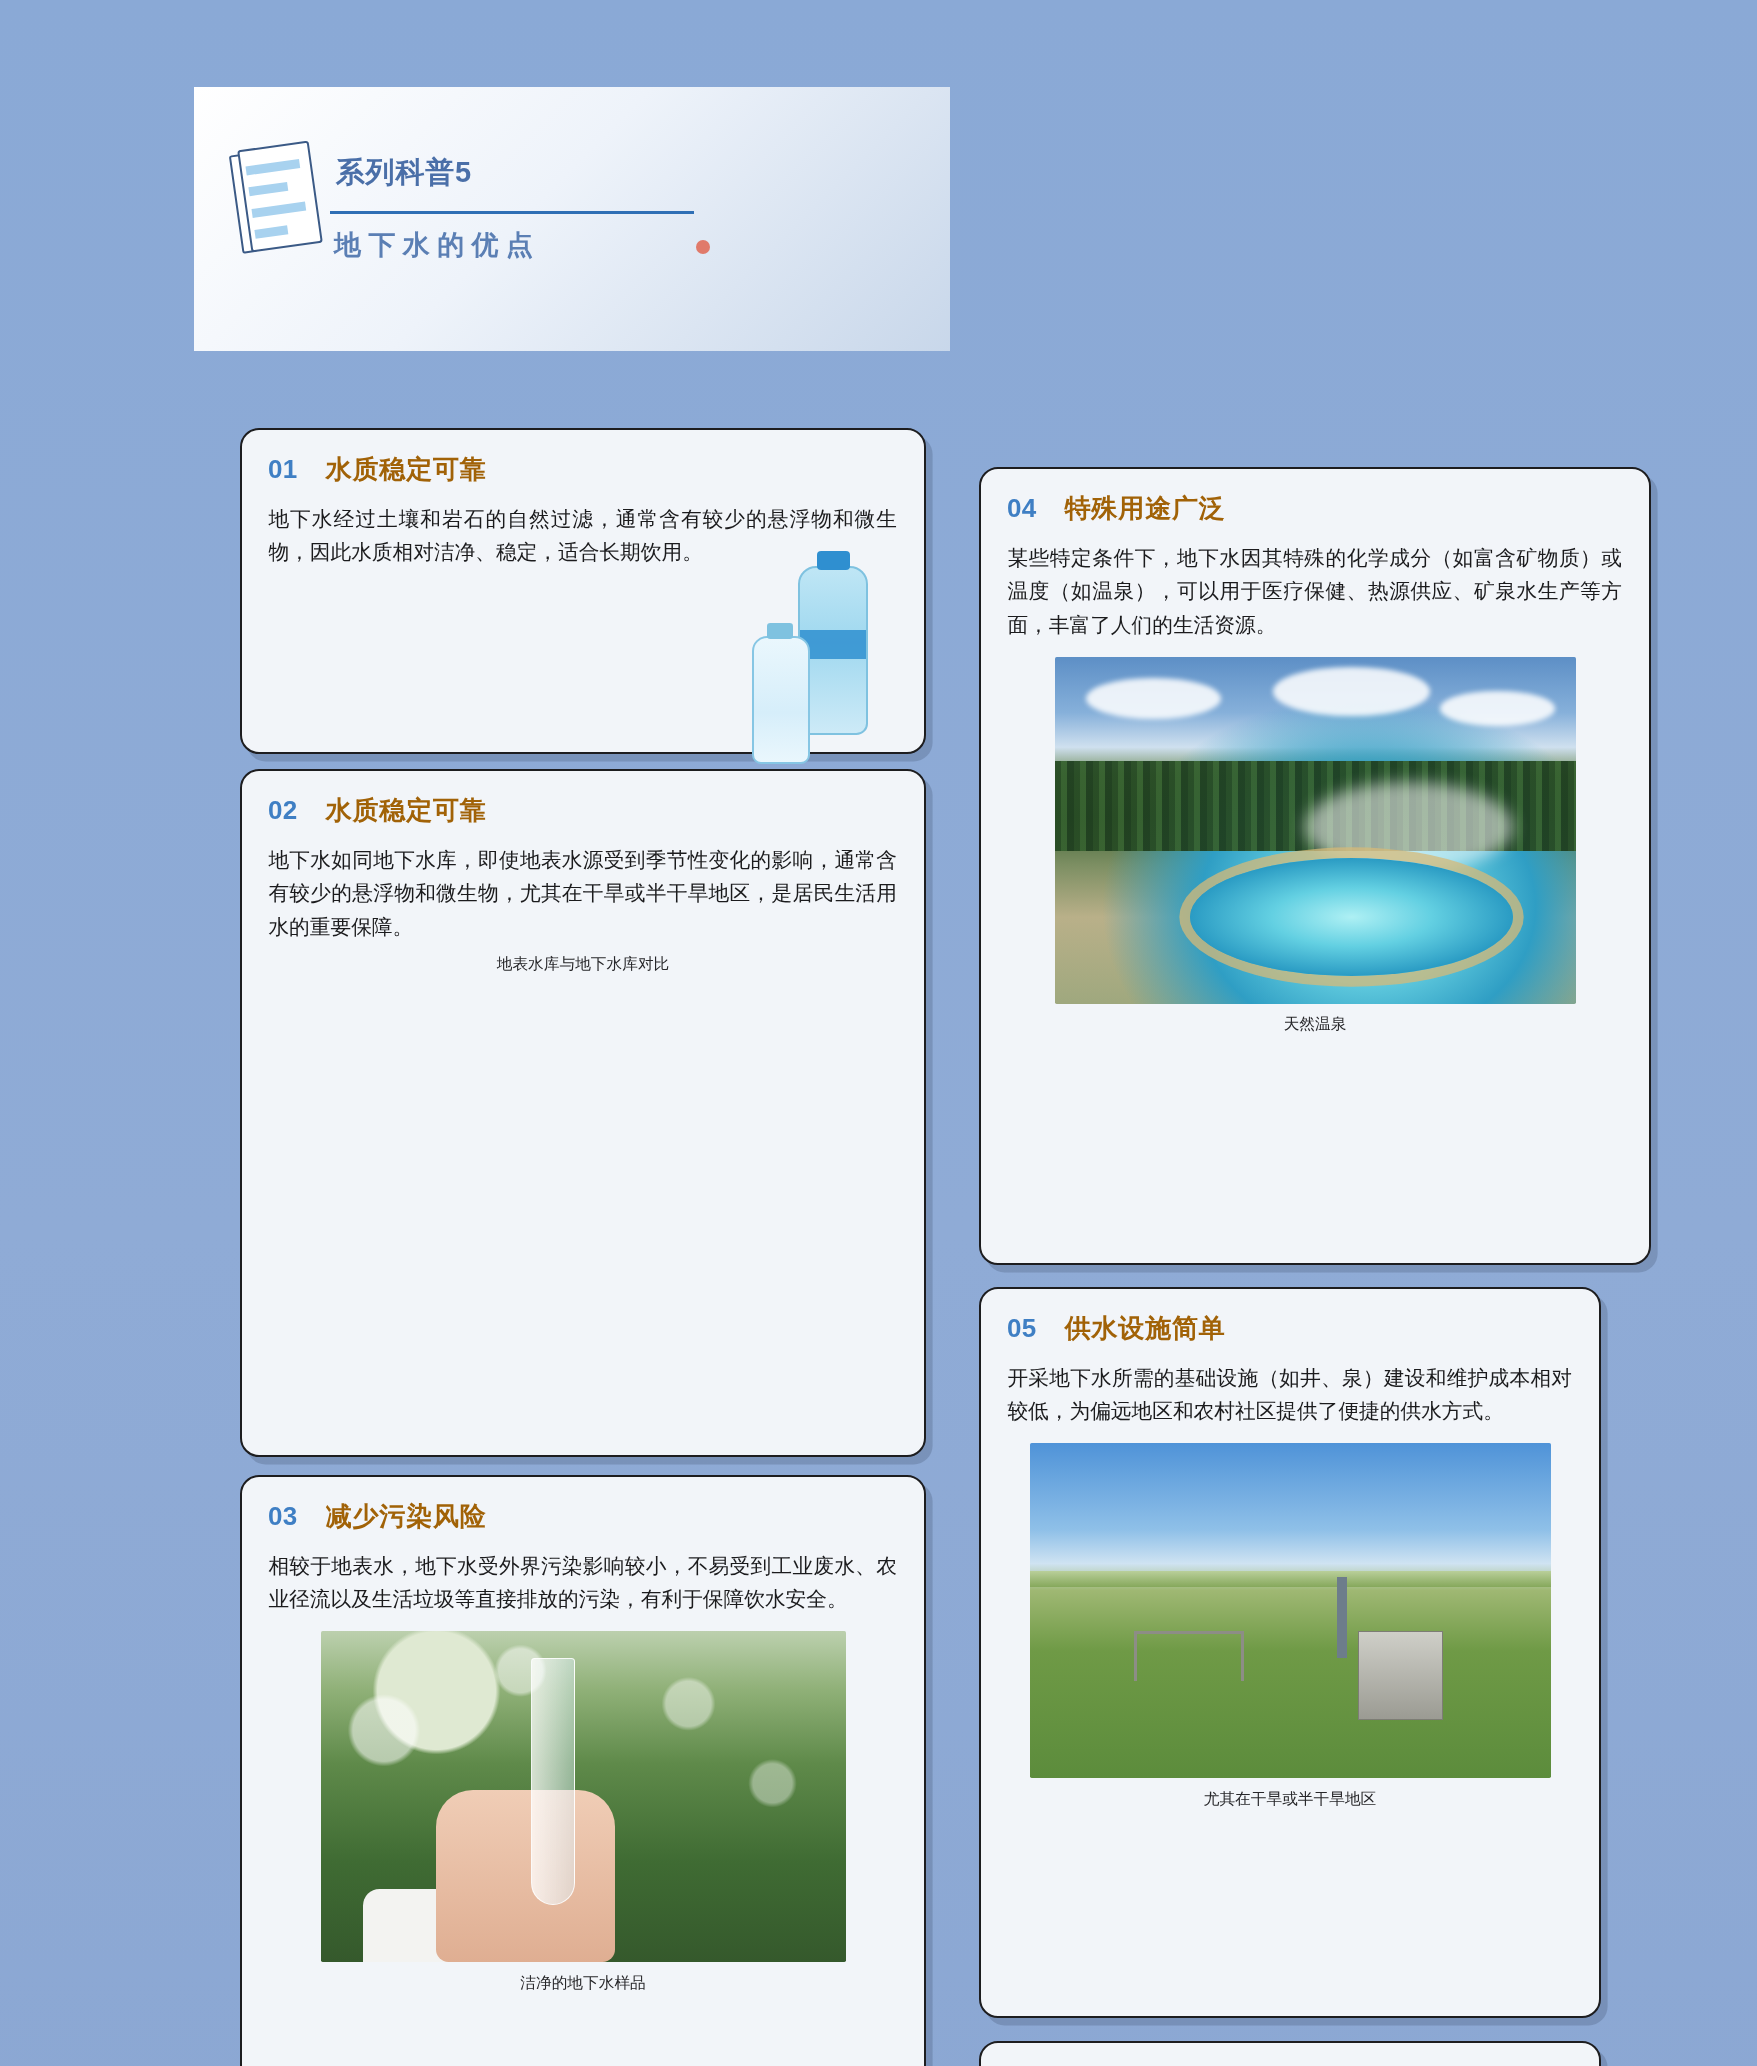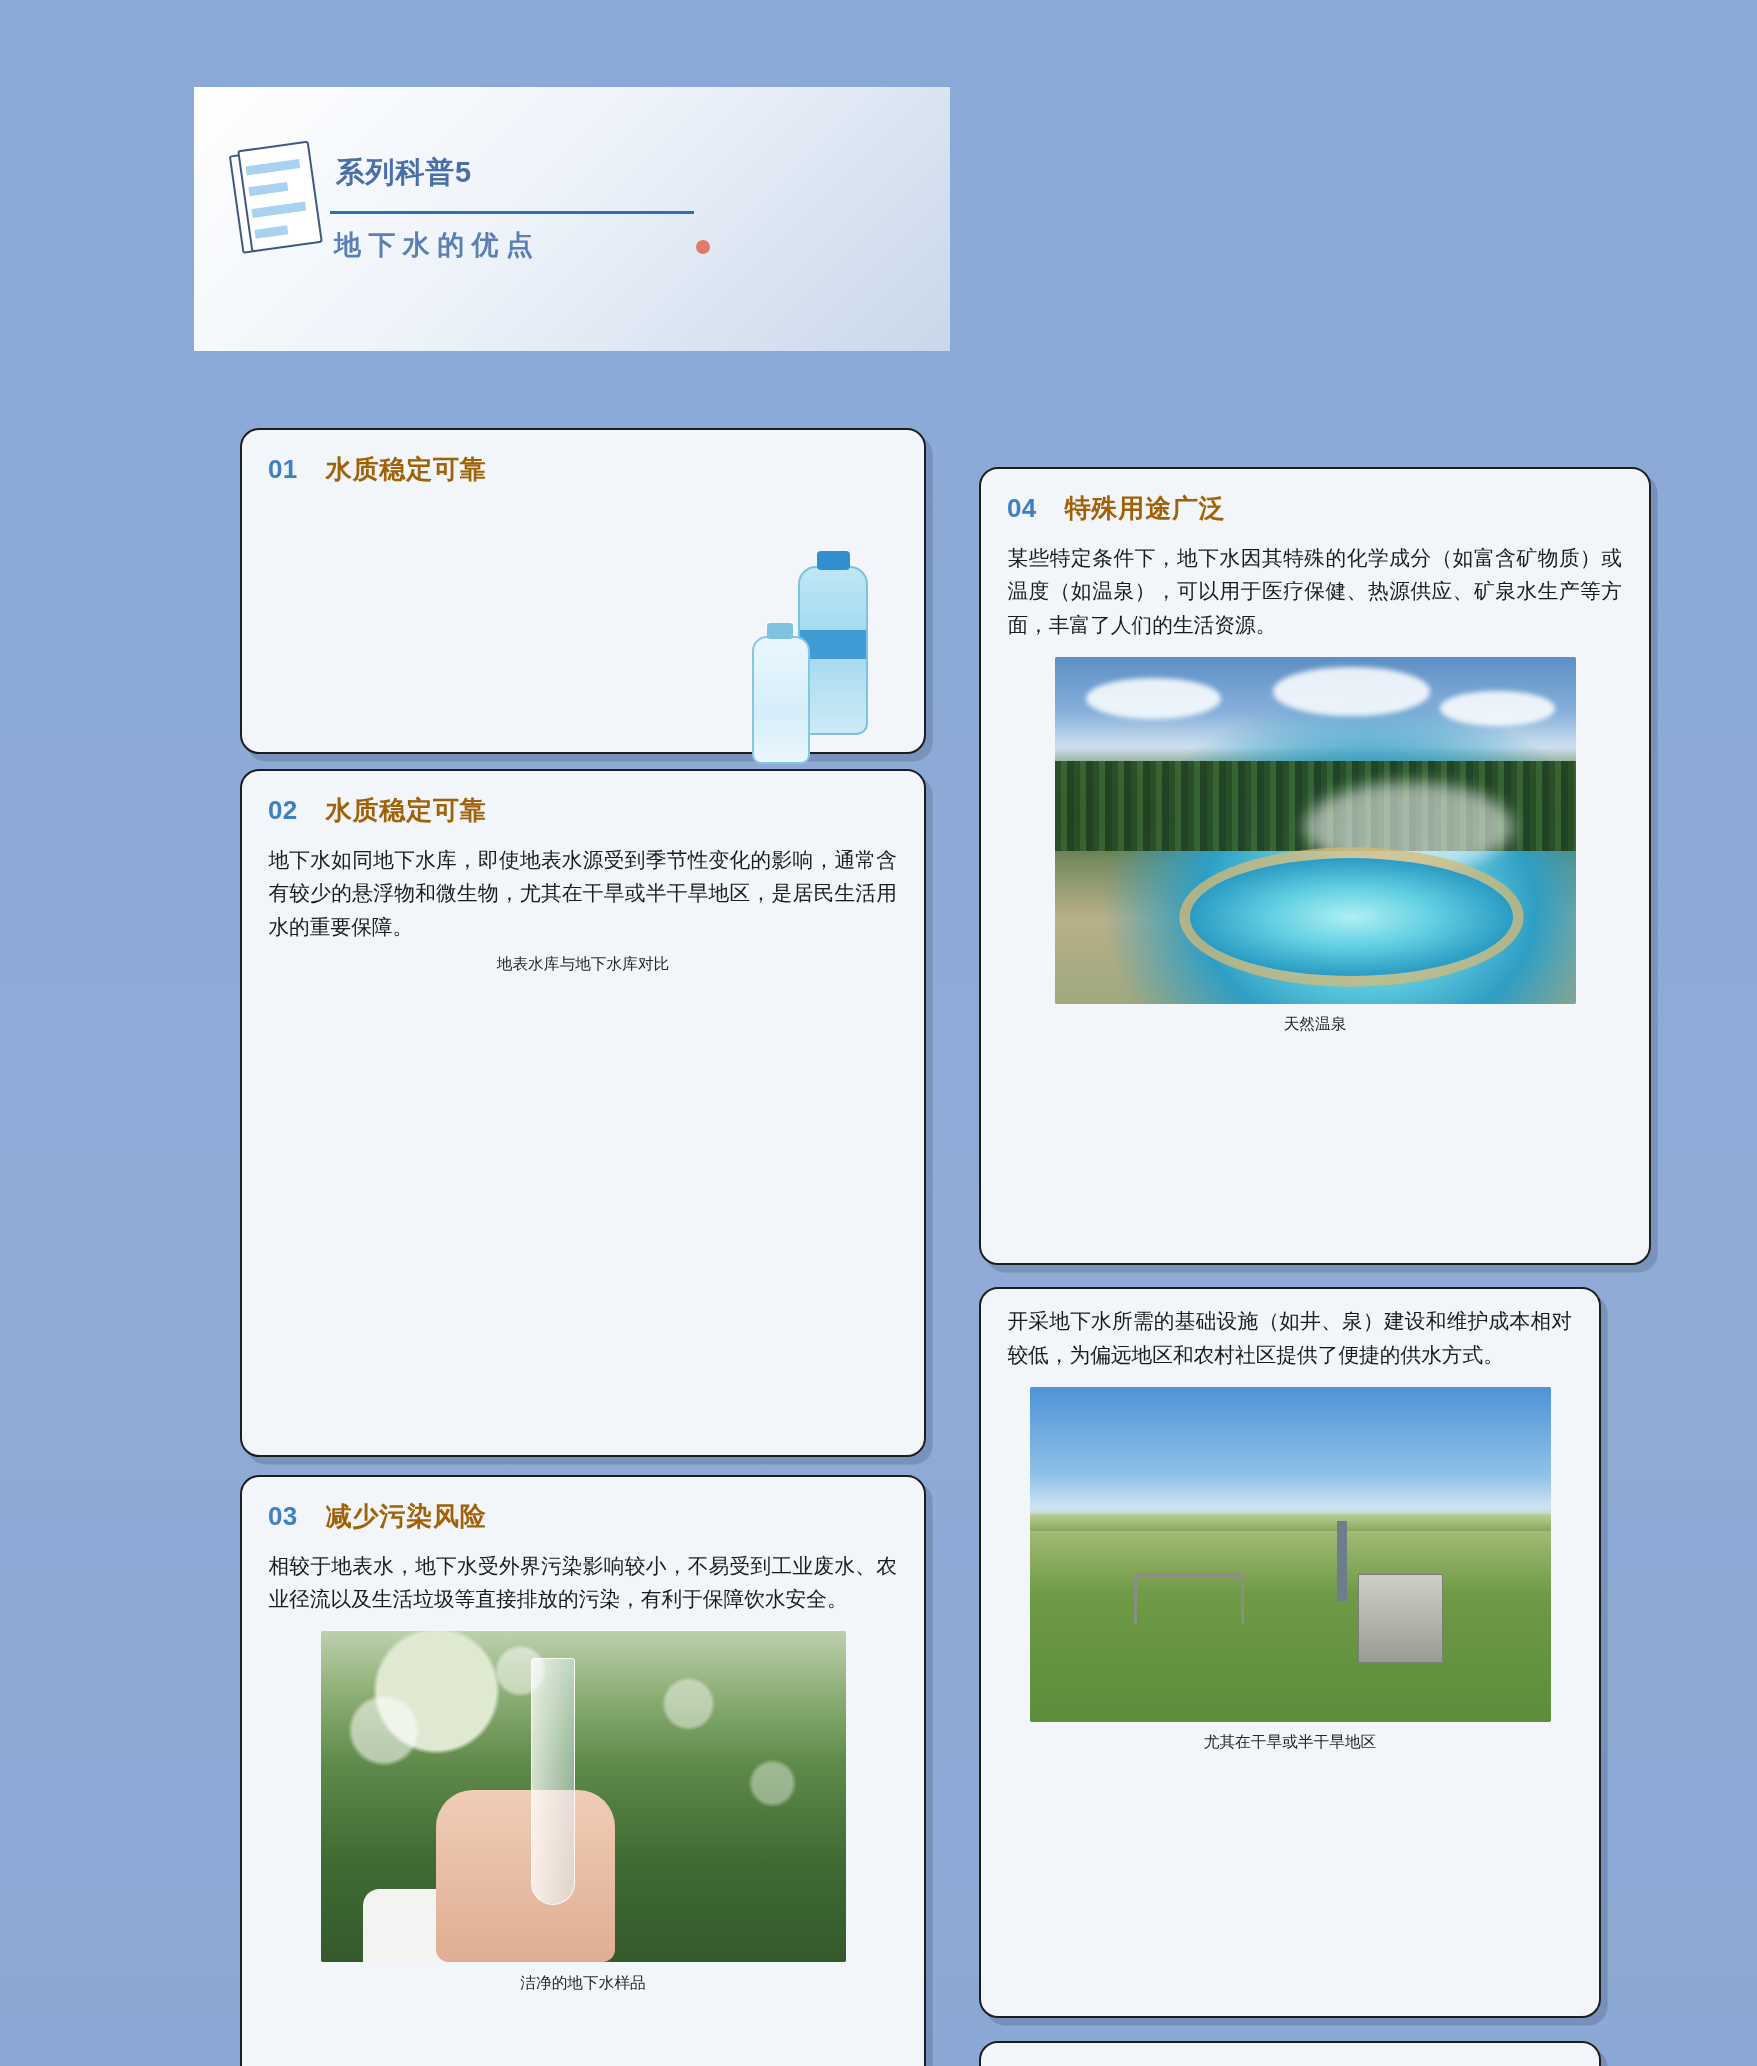--- a/index.html
+++ b/index.html
@@ -385,20 +385,21 @@
       <div class="subtitle">地下水的优点</div>
       <div class="dot-deco"></div>
     </div>
   </div>
 
   <div class="card" style="left:240px; top:428px; width:686px; height:326px;">
     <div class="card-head">
       <span class="card-num">01</span>
       <span class="card-title">水质稳定可靠</span>
     </div>
+    <div class="card-body">地下水经过土壤和岩石的自然过滤，通常含有较少的悬浮物和微生物，因此水质相对洁净、稳定，适合长期饮用。</div>
   </div>
 
   <div class="bottle">
     <div class="big">
         <div class="cap"></div>
         <div class="label"></div>
       </div>
     <div class="small">
         <div class="cap"></div>
       </div>
@@ -439,20 +440,24 @@
       <div class="cloud" style="left:42%; top:3%; width:30%; height:14%;"></div>
       <div class="cloud" style="left:74%; top:10%; width:22%; height:10%;"></div>
       <div class="tree-line"></div>
       <div class="steam" style="left:48%; top:36%; width:40%; height:26%;"></div>
       <div class="pool"></div>
     </div>
     <div class="caption">天然温泉</div>
   </div>
 
   <div class="card" style="left:979px; top:1287px; width:622px; height:731px;">
+    <div class="card-head">
+      <span class="card-num">05</span>
+      <span class="card-title">供水设施简单</span>
+    </div>
     <div class="card-body">开采地下水所需的基础设施（如井、泉）建设和维护成本相对较低，为偏远地区和农村社区提供了便捷的供水方式。</div>
     <div class="photo ph-well" style="width:521px; height:335px;">
       <div class="horizon"></div>
       <div class="frame"></div>
       <div class="pump"></div>
       <div class="well"></div>
     </div>
     <div class="caption">尤其在干旱或半干旱地区</div>
   </div>
 

